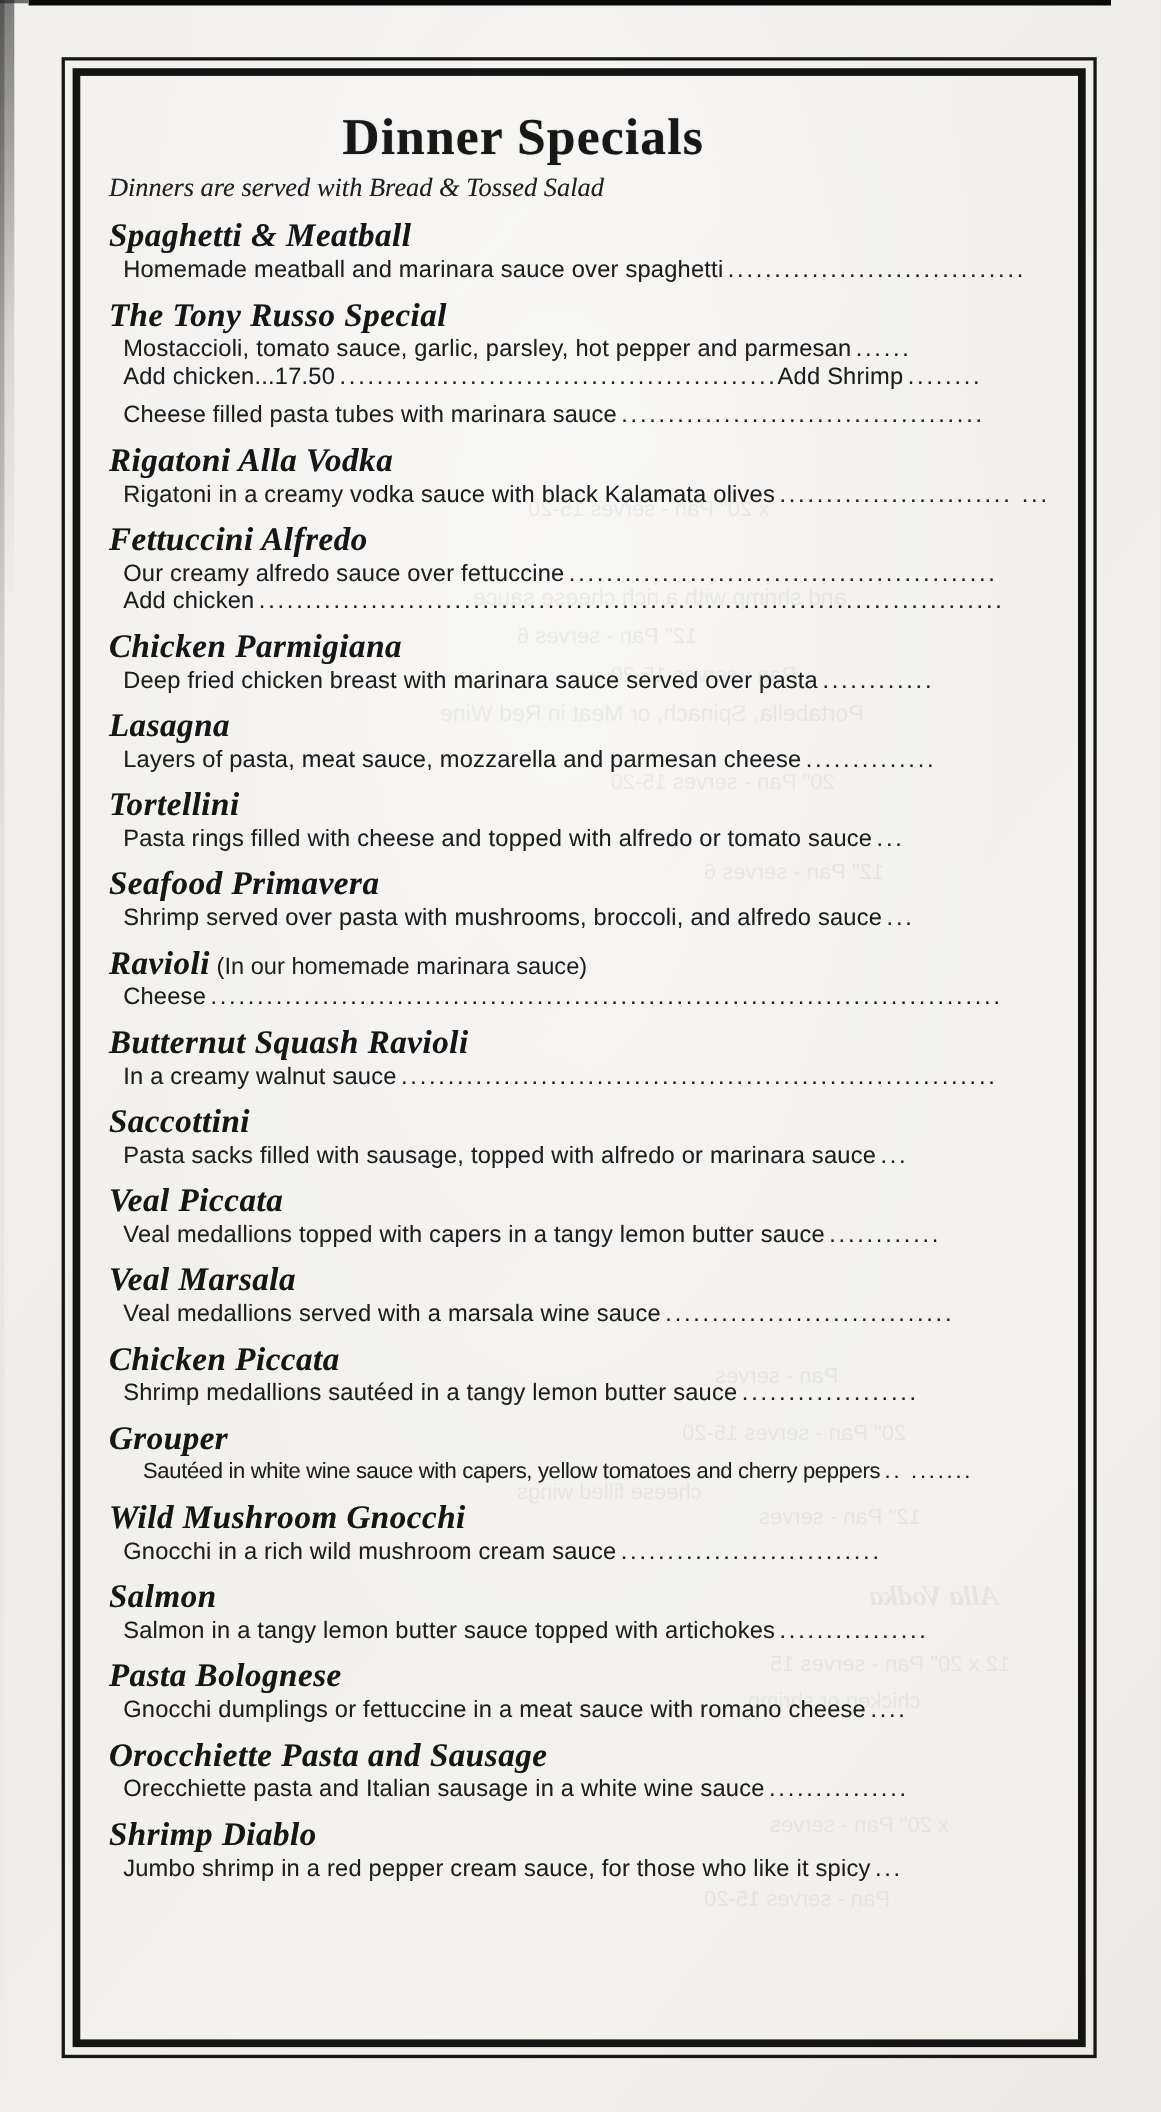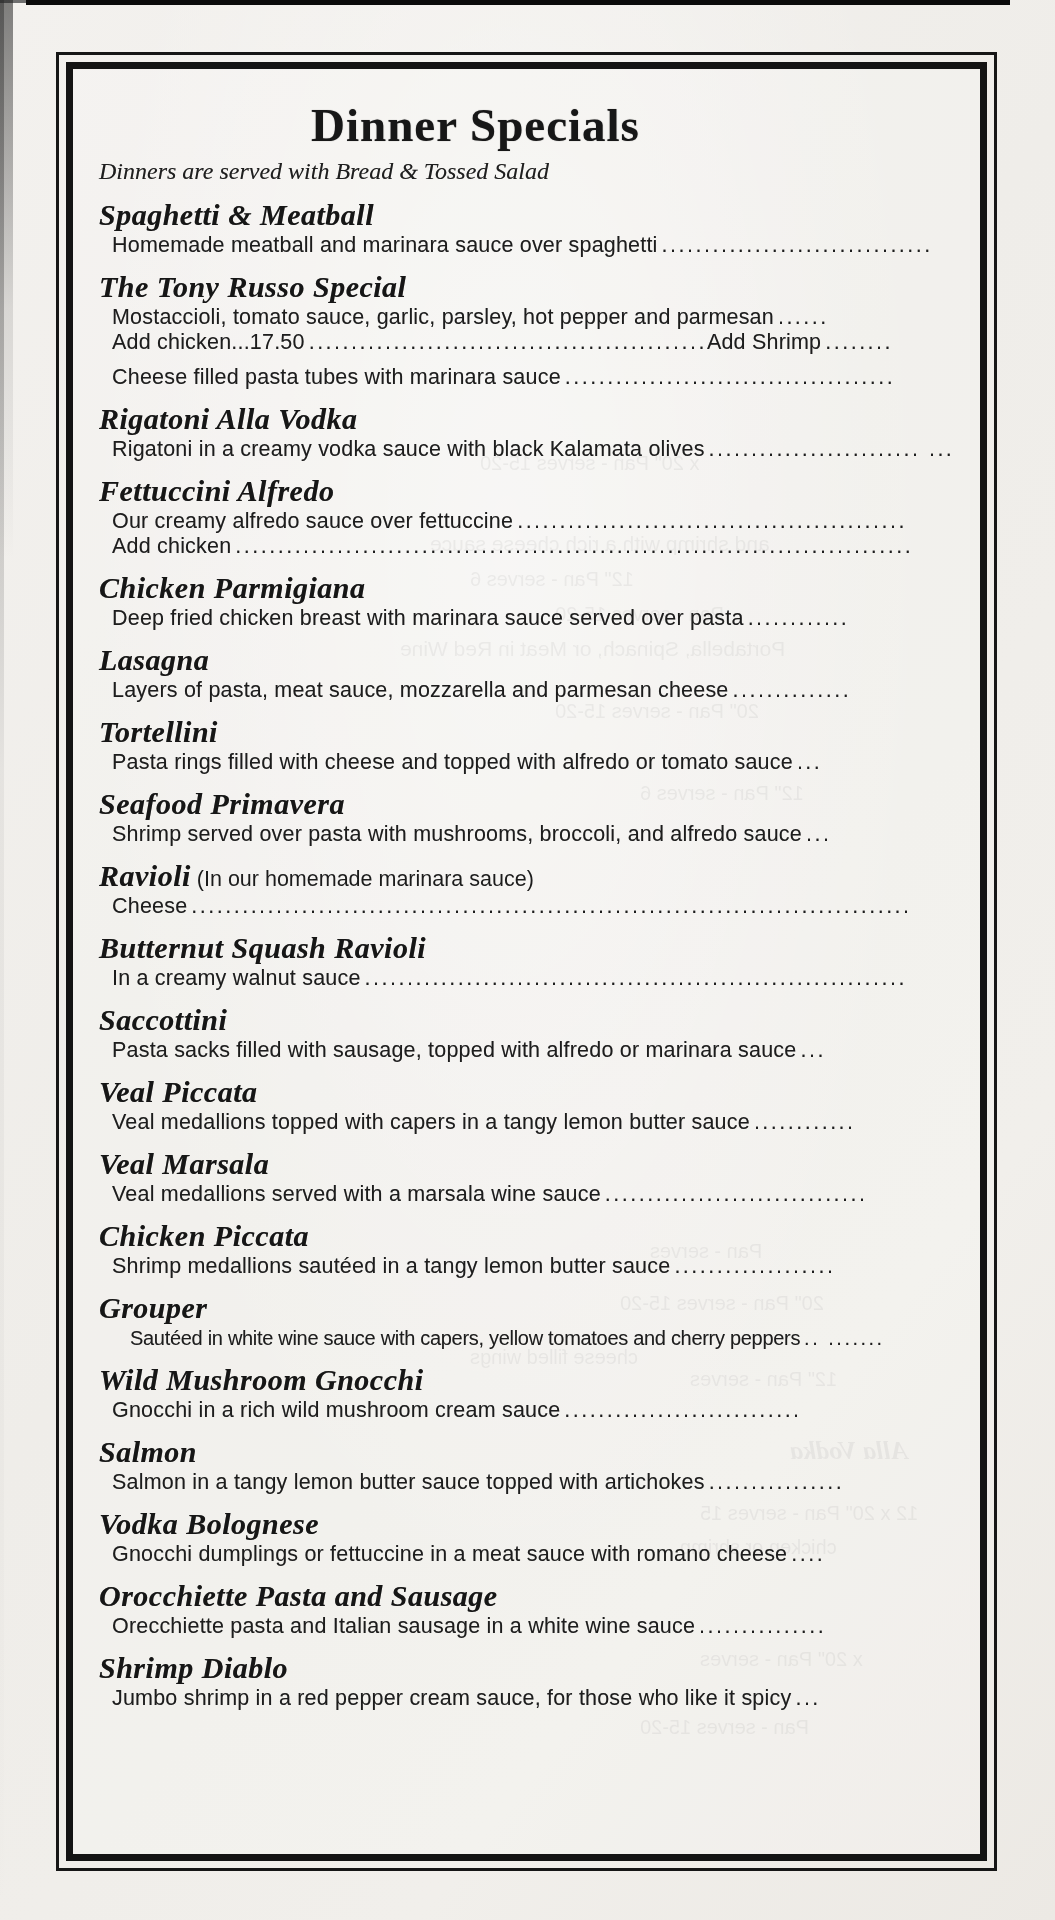--- a/index.html
+++ b/index.html
@@ -212,21 +212,21 @@
   <div class="item-desc"><span class="seg-text">Gnocchi in a rich wild mushroom cream sauce</span><span class="seg-leader">............................</span></div>
             </div>
             <div class="item">
     <div class="item-name-row">
       <span class="item-name">Salmon</span>
     </div>
   <div class="item-desc"><span class="seg-text">Salmon in a tangy lemon butter sauce topped with artichokes</span><span class="seg-leader">................</span></div>
             </div>
             <div class="item">
     <div class="item-name-row">
-      <span class="item-name">Vodka Bolognese</span>
+      <span class="item-name">Pasta Bolognese</span>
     </div>
   <div class="item-desc"><span class="seg-text">Gnocchi dumplings or fettuccine in a meat sauce with romano cheese</span><span class="seg-leader">....</span></div>
             </div>
             <div class="item">
     <div class="item-name-row">
       <span class="item-name">Orocchiette Pasta and Sausage</span>
     </div>
   <div class="item-desc"><span class="seg-text">Orecchiette pasta and Italian sausage in a white wine sauce</span><span class="seg-leader">...............</span></div>
             </div>
             <div class="item">

